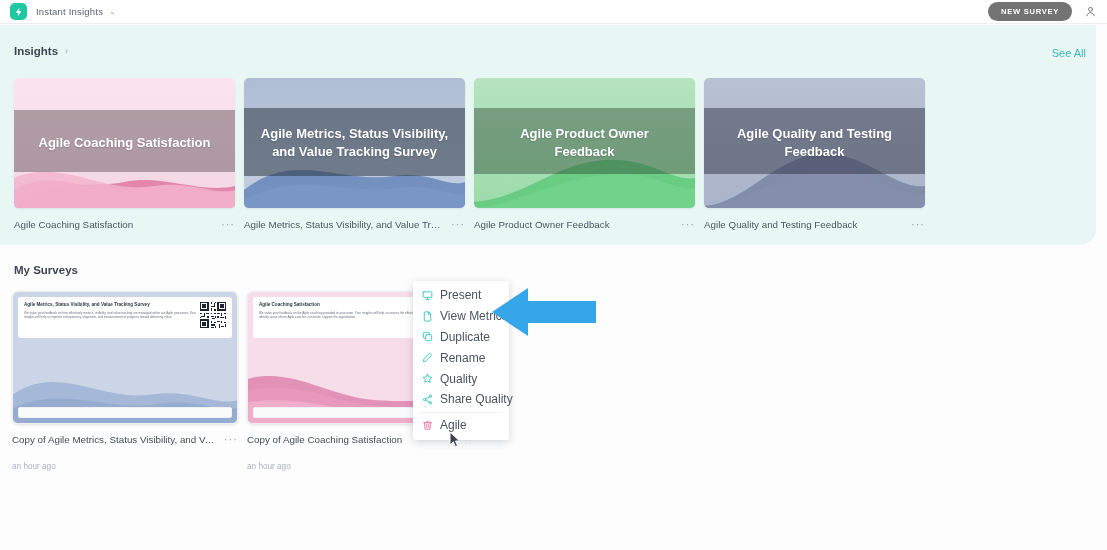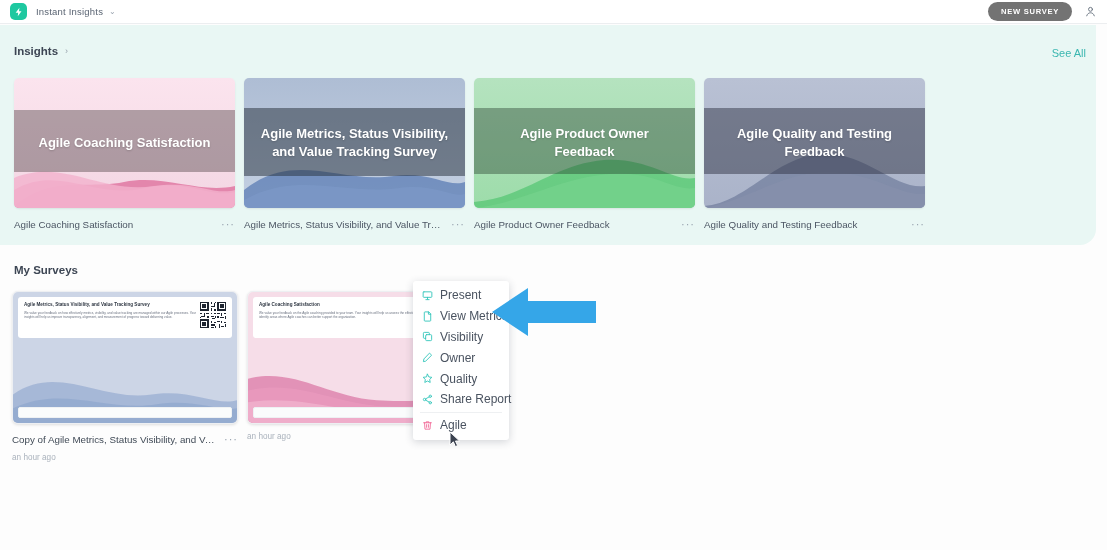--- a/index.html
+++ b/index.html
@@ -103,21 +103,21 @@
   .qr svg { width:26px; height:26px; display:block; }
   .srv-footer-bar {
     position:absolute; left:5px; right:5px; bottom:5px; height:11px;
     background:#fafcfc; border-radius:2px; border:1px solid #eef1f3;
   }
   .srv-foot { display:flex; align-items:center; margin-top:9px; gap:6px; }
   .srv-foot .name {
     font-size:9.8px; color:#414b57; white-space:nowrap; overflow:hidden;
     text-overflow:ellipsis; flex:1 1 auto;
   }
-  .srv-time { font-size:8.2px; color:#aab2bc; margin-top:8px; }
+  .srv-time { font-size:8.2px; color:#aab2bc; margin-top:17px; }
 
   
   .ctx-menu {
     position:absolute; left:413px; top:281px; width:96px;
     background:#ffffff; border-radius:3px;
     box-shadow:0 2px 9px rgba(40,50,70,.20); z-index:30;
     padding:4px 0;
   }
   .ctx-item {
     display:flex; align-items:center; gap:7px; height:20.8px; padding:0 9px;
@@ -344,20 +344,24 @@
           <path d="M0 112 C50 104 90 122 140 122 C182 122 206 118 226 116 L226 133 L0 133Z" fill="#f0b0cd" opacity=".85"></path>
         </svg>
         <div class="srv-head">
           <div class="srv-head-txt">
             <div class="h-title">Agile Coaching Satisfaction</div>
             <div class="h-desc">We value your feedback on the Agile coaching provided to your team. Your insights will help us assess the effectiveness of coaching practices and identify areas where Agile coaches can better support the organization.</div>
           </div>
         </div>
         <div class="srv-footer-bar"></div>
       </div>
+      <div class="srv-foot">
+        <span class="name">Copy of Agile Coaching Satisfaction</span>
+        <span class="dots">···</span>
+      </div>
       <div class="srv-time">an hour ago</div>
     </div>
 
   </div>
 
   <div class="ctx-menu">
 
     <div class="ctx-item">
       <span class="ctx-ico">
         <svg viewBox="0 0 24 24" fill="none" stroke="currentColor" stroke-width="2" stroke-linecap="round" stroke-linejoin="round">
@@ -378,51 +382,51 @@
       <span class="ctx-lbl">View Metrics</span>
     </div>
 
     <div class="ctx-item">
       <span class="ctx-ico">
         <svg viewBox="0 0 24 24" fill="none" stroke="currentColor" stroke-width="2" stroke-linecap="round" stroke-linejoin="round">
           <rect x="8" y="8" width="13" height="13" rx="2"></rect>
             <path d="M16 8V5a2 2 0 0 0-2-2H5a2 2 0 0 0-2 2v9a2 2 0 0 0 2 2h3"></path>
         </svg>
       </span>
-      <span class="ctx-lbl">Visibility</span>
+      <span class="ctx-lbl">Duplicate</span>
     </div>
 
     <div class="ctx-item">
       <span class="ctx-ico">
         <svg viewBox="0 0 24 24" fill="none" stroke="currentColor" stroke-width="2" stroke-linecap="round" stroke-linejoin="round">
           <path d="M17 3l4 4L8 20l-5 1 1-5z"></path>
         </svg>
       </span>
-      <span class="ctx-lbl">Owner</span>
+      <span class="ctx-lbl">Rename</span>
     </div>
 
     <div class="ctx-item">
       <span class="ctx-ico">
         <svg viewBox="0 0 24 24" fill="none" stroke="currentColor" stroke-width="2" stroke-linecap="round" stroke-linejoin="round">
           <path d="M12 2.6l2.9 6 6.6.9-4.8 4.6 1.2 6.5L12 17.5 6.1 20.6l1.2-6.5L2.5 9.5l6.6-.9z"></path>
         </svg>
       </span>
       <span class="ctx-lbl">Quality</span>
     </div>
 
     <div class="ctx-item">
       <span class="ctx-ico">
         <svg viewBox="0 0 24 24" fill="none" stroke="currentColor" stroke-width="2" stroke-linecap="round" stroke-linejoin="round">
           <circle cx="18" cy="5" r="2.6"></circle>
             <circle cx="5.5" cy="12" r="2.6"></circle>
             <circle cx="18" cy="19" r="2.6"></circle>
           <path d="M7.8 10.7l7.9-4.4M7.8 13.3l7.9 4.4"></path>
         </svg>
       </span>
-      <span class="ctx-lbl">Share Report</span>
+      <span class="ctx-lbl">Share Quality</span>
     </div>
 
     <div class="ctx-sep"></div>
 
     <div class="ctx-item danger">
       <span class="ctx-ico">
         <svg viewBox="0 0 24 24" fill="none" stroke="currentColor" stroke-width="2" stroke-linecap="round" stroke-linejoin="round">
           <path d="M3.5 6h17M9 6V4h6v2M5.5 6l1 14h11l1-14"></path>
             <path d="M10 10v6M14 10v6"></path>
         </svg>

